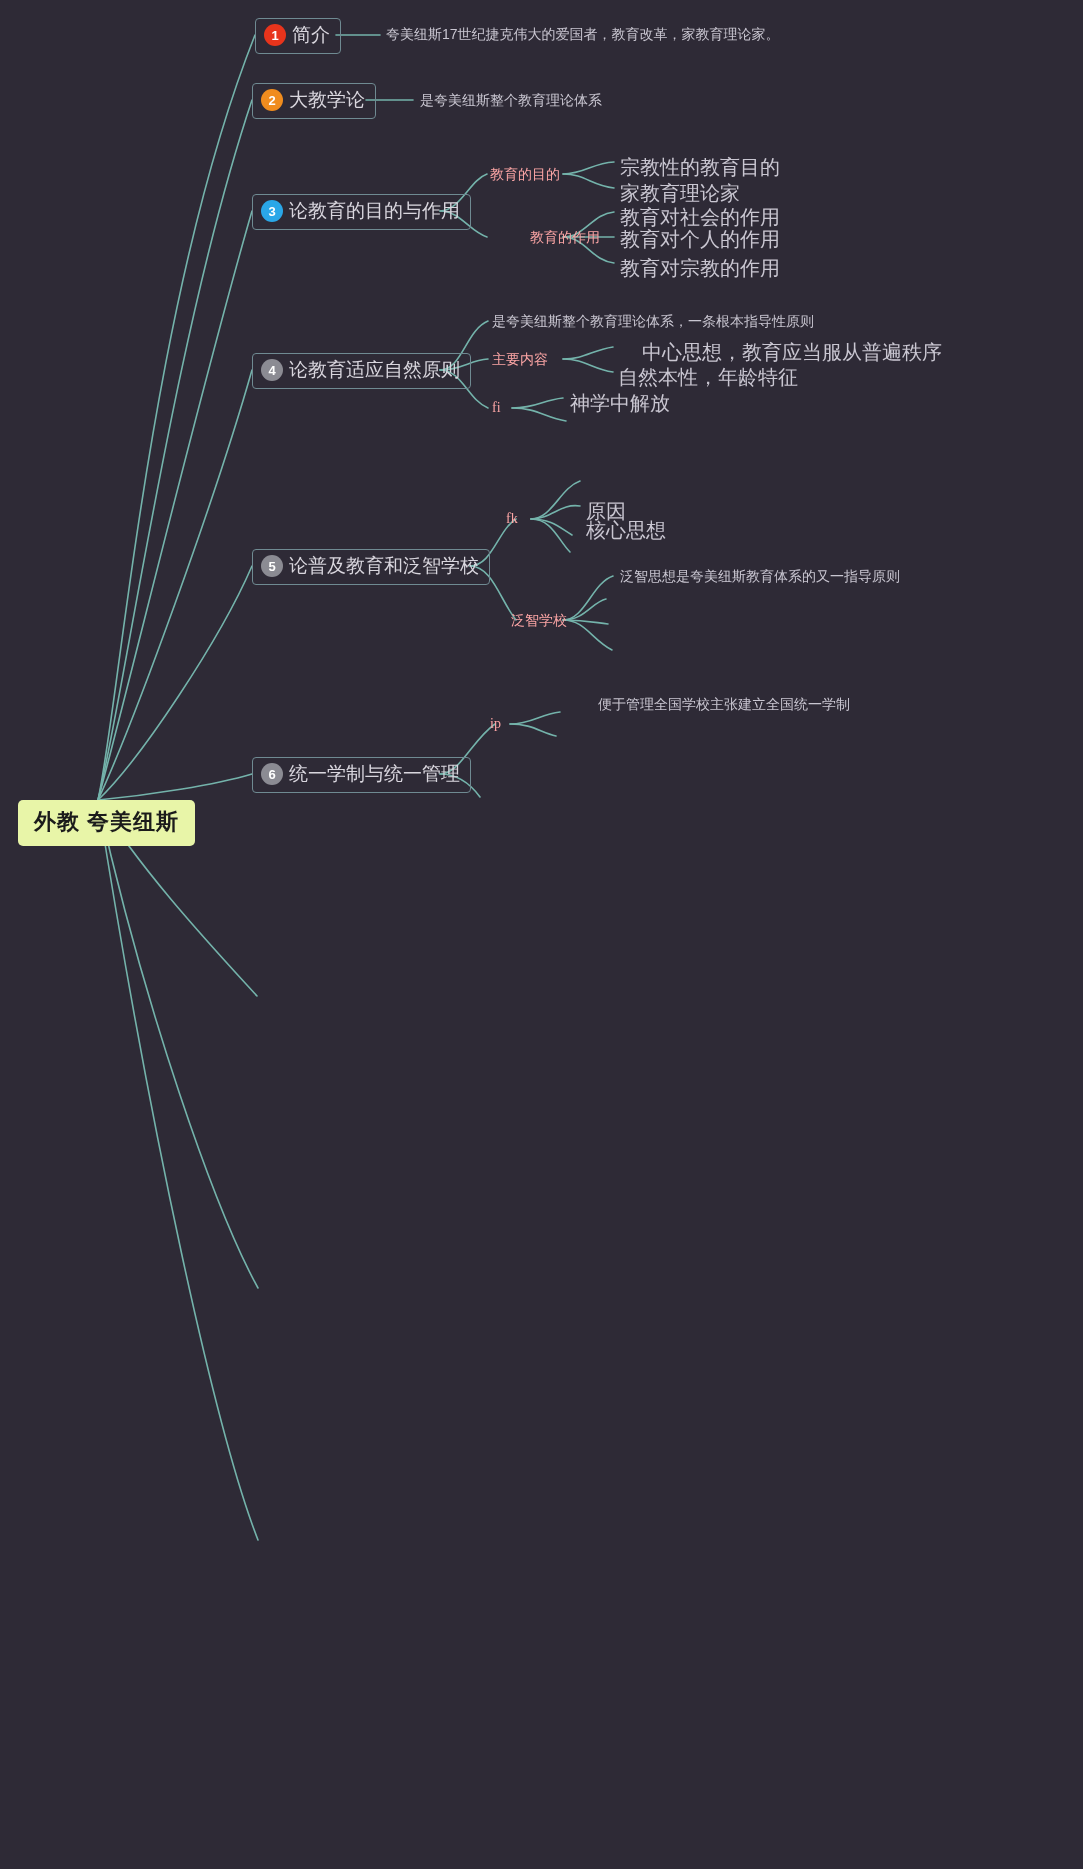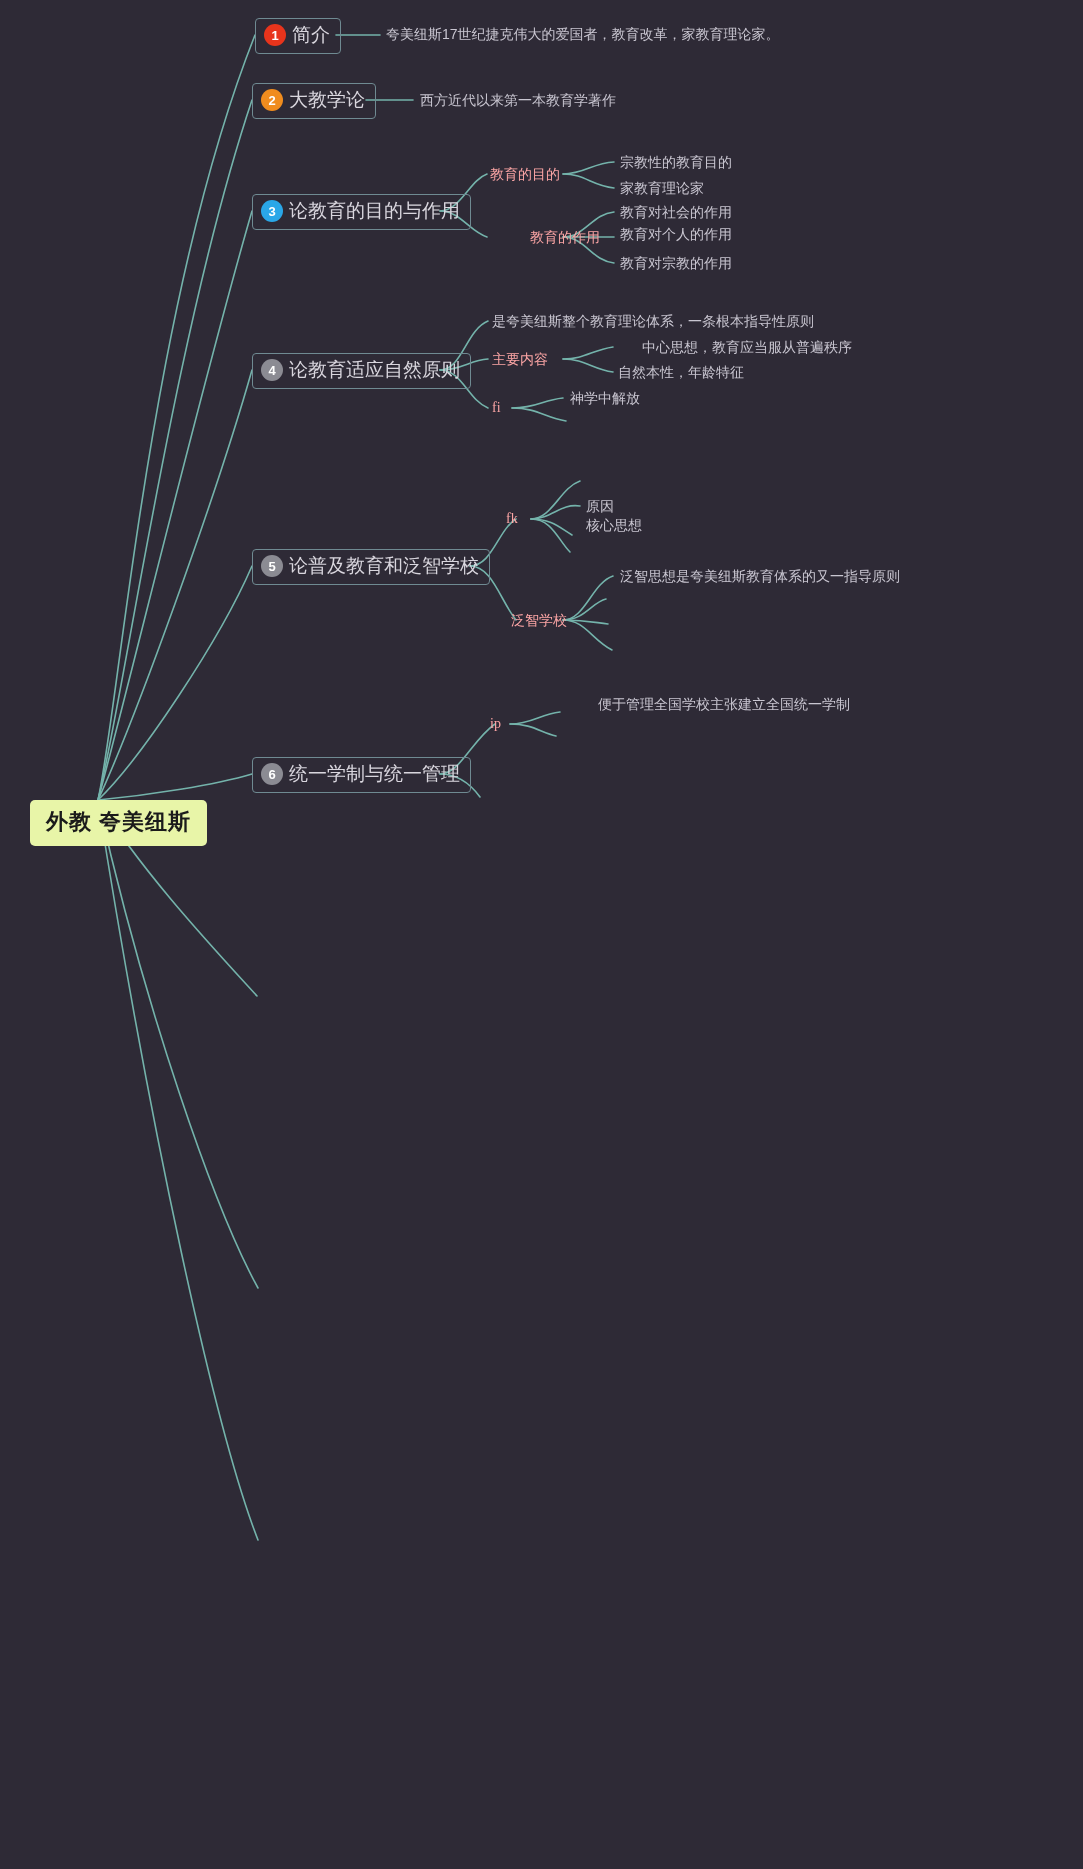--- a/index.html
+++ b/index.html
@@ -11,21 +11,21 @@
     position:relative;
   }
   #canvas{position:absolute;inset:0;width:1083px;height:1869px;}
   svg.links{position:absolute;left:0;top:0;width:1083px;height:1869px;pointer-events:none;}
   svg.links path{fill:none;stroke:#74b3ab;stroke-width:1.6;stroke-linecap:round;}
 
   .node{position:absolute;white-space:nowrap;}
 
   
   .root{
-    left:30px;top:800px;
+    left:18px;top:800px;
     background:#e8f5a8;
     color:#1b1b1b;
     font-weight:bold;
     font-size:22px;
     padding:8px 16px 10px 16px;
     border-radius:5px;
     letter-spacing:1px;
     line-height:1.25;
   }
 
@@ -44,21 +44,21 @@
   }
   .badge{
     width:22px;height:22px;border-radius:50%;
     display:inline-flex;align-items:center;justify-content:center;
     color:#fff;font-size:13px;font-weight:bold;
     flex:0 0 auto;
   }
 
   
   .l2{color:#fca5a5;font-size:14px;}
-  .l3{color:#c9c6d1;font-size:14px;}
+  .l3{color:#c9c6d1;font-size:20px;}
   .note{color:#c9c6d1;font-size:14px;}
   .ghost{color:#fca5a5;font-size:14px;font-family:"Liberation Serif","DejaVu Serif",serif;font-style:normal;}
 </style>
 </head>
 <body>
 
 <div id="canvas">
 
   <svg class="links" viewBox="0 0 1083 1869">
 
@@ -117,21 +117,21 @@
   <div class="node l1" style="left:255px;top:18px;">
     <span class="badge" style="background:#e8341c">1</span>
     <span>简介</span>
   </div>
   <div class="node note" style="left:386px;top:26px;">夸美纽斯17世纪捷克伟大的爱国者，教育改革，家教育理论家。</div>
 
   <div class="node l1" style="left:252px;top:83px;">
     <span class="badge" style="background:#f08c1e">2</span>
     <span>大教学论</span>
   </div>
-  <div class="node note" style="left:420px;top:92px;">西方近代以来第一本教育学著作</div>
+  <div class="node note" style="left:420px;top:92px;">是夸美纽斯整个教育理论体系</div>
 
   <div class="node l1" style="left:252px;top:194px;">
     <span class="badge" style="background:#2aa7e8">3</span>
     <span>论教育的目的与作用</span>
   </div>
   <div class="node l2" style="left:490px;top:166px;">教育的目的</div>
   <div class="node l2" style="left:490px;top:229px;margin-left:40px;">教育的作用</div>
   <div class="node l3" style="left:620px;top:154px;">宗教性的教育目的</div>
   <div class="node l3" style="left:620px;top:180px;">家教育理论家</div>
   <div class="node l3" style="left:620px;top:204px;">教育对社会的作用</div>

